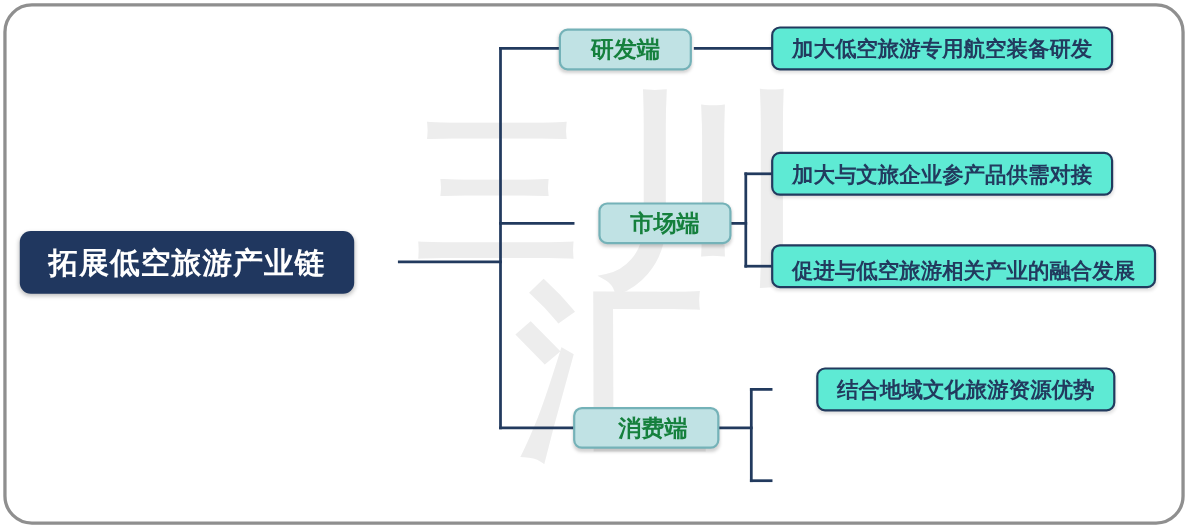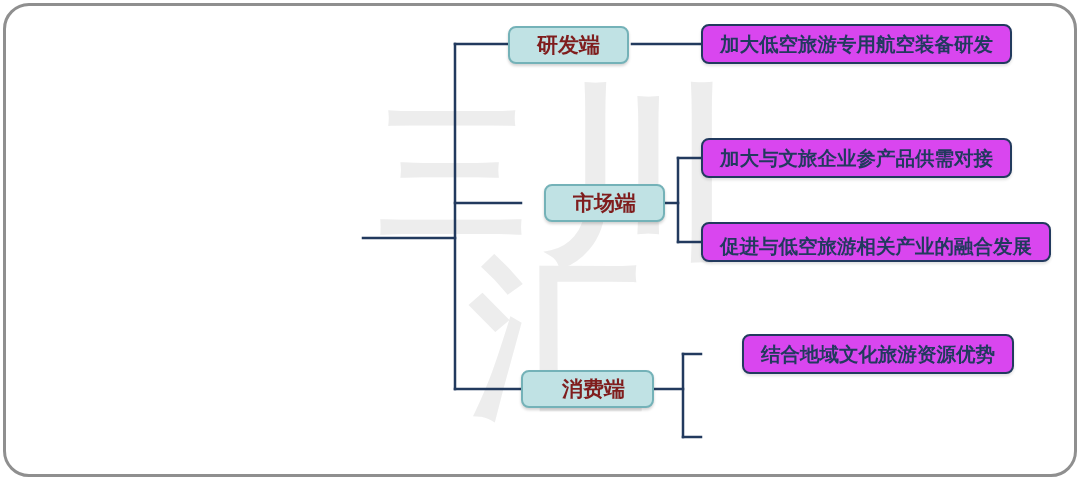--- a/index.html
+++ b/index.html
@@ -47,31 +47,31 @@
     border-radius:10px;
     letter-spacing:1px;
     box-shadow:0 2px 4px rgba(0,0,0,.25);
   }
   .branch-node{
     height:38px;
     padding:0 27px;
     background:#c0e2e4;
     border:2px solid #74b2b8;
     border-radius:8px;
-    color:#7f1d1d;
+    color:#15803d;
     font-size:21px;font-weight:bold;
     box-shadow:0 2px 3px rgba(0,0,0,.18);
   }
   .branch-0{left:508px;top:26px;}
   .branch-1{left:500px;top:184px;margin-left:44px;}
   .branch-2{left:521px;top:370px;padding-left:39px;}
   .leaf-node{
     height:40px;
     padding:0 17px;
-    background:#d946ef;
+    background:#5eead4;
     border:2px solid #223a5e;
     border-radius:8px;
     color:#223a5e;
     font-size:19.5px;font-weight:bold;
     box-shadow:0 2px 3px rgba(0,0,0,.12);
   }
   .leaf-0{left:701px;top:24px;}
   .leaf-1{left:701px;top:138px;}
   .leaf-2{left:701px;top:222px;align-items:flex-end;}
   .leaf-3{left:701px;top:334px;margin-left:41px;}
@@ -103,20 +103,23 @@
       <path d="M678 158 H701"></path>
       <path d="M678 242 H701"></path>
 
       <path d="M637 389 H683"></path>
       <path d="M683 354 V437"></path>
       <path d="M683 354 H701"></path>
       <path d="M683 437 H701"></path>
     </g>
   </svg>
 
+  <div class="node root-node">
+    <span>拓展低空旅游产业链</span>
+  </div>
 
   <div class="node branch-node branch-0">
     <span>研发端</span>
   </div>
   <div class="node branch-node branch-1">
     <span>市场端</span>
   </div>
   <div class="node branch-node branch-2">
     <span>消费端</span>
   </div>

